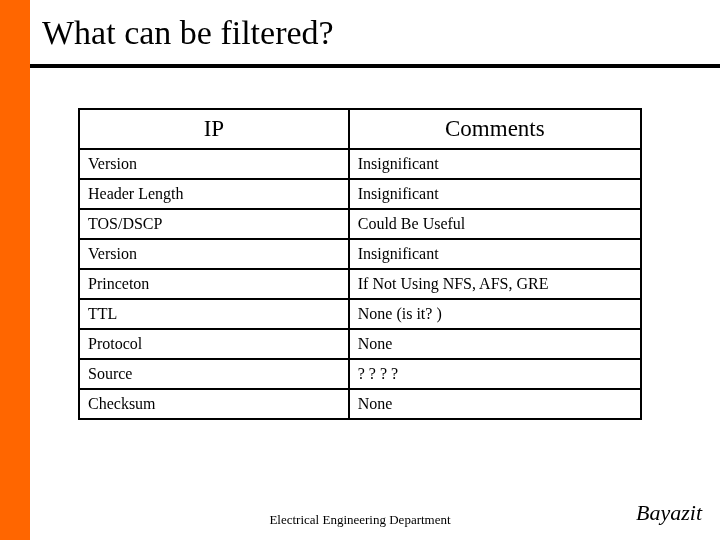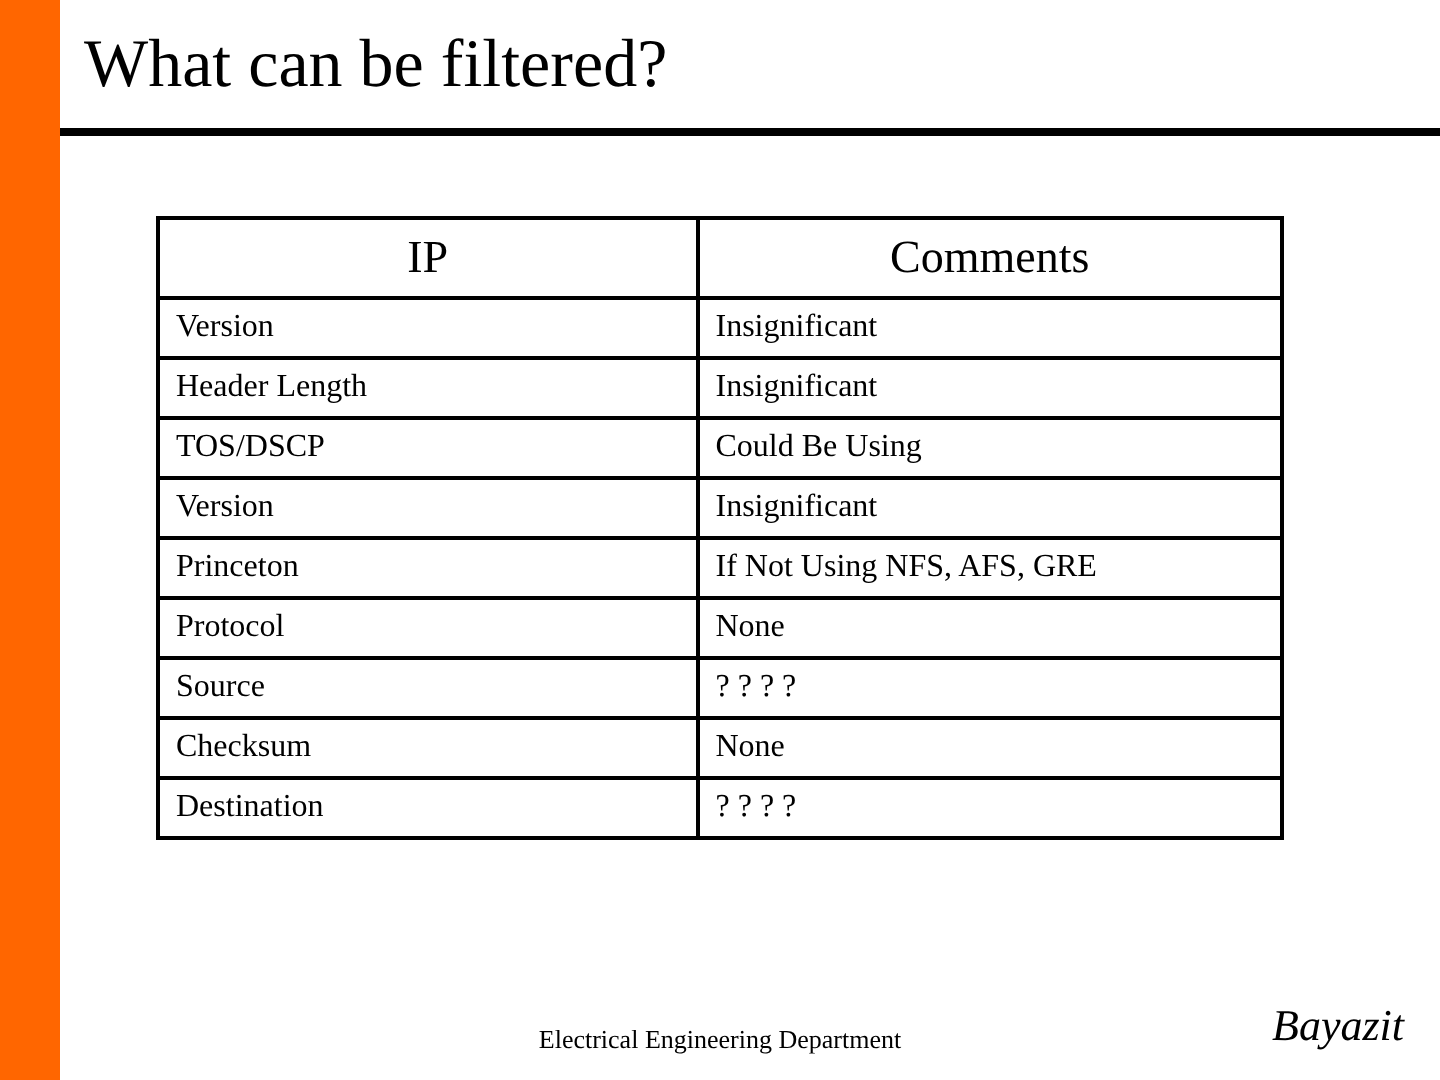--- a/index.html
+++ b/index.html
@@ -118,45 +118,45 @@
         <tr>
           <td>Version</td>
           <td>Insignificant</td>
         </tr>
         <tr>
           <td>Header Length</td>
           <td>Insignificant</td>
         </tr>
         <tr>
           <td>TOS/DSCP</td>
-          <td>Could Be Using</td>
+          <td>Could Be Useful</td>
         </tr>
         <tr>
           <td>Version</td>
           <td>Insignificant</td>
         </tr>
         <tr>
           <td>Princeton</td>
           <td>If Not Using NFS, AFS, GRE</td>
+        </tr>
+        <tr>
+          <td>TTL</td>
+          <td>None (is it? )</td>
         </tr>
         <tr>
           <td>Protocol</td>
           <td>None</td>
         </tr>
         <tr>
           <td>Source</td>
           <td>? ? ? ?</td>
         </tr>
         <tr>
           <td>Checksum</td>
           <td>None</td>
-        </tr>
-        <tr>
-          <td>Destination</td>
-          <td>? ? ? ?</td>
         </tr>
       </tbody>
     </table>
   </div>
 
   <div class="footer-center">
     <br>
     <span>Electrical Engineering Department</span>
   </div>
   <div class="footer-author">Bayazit</div>

